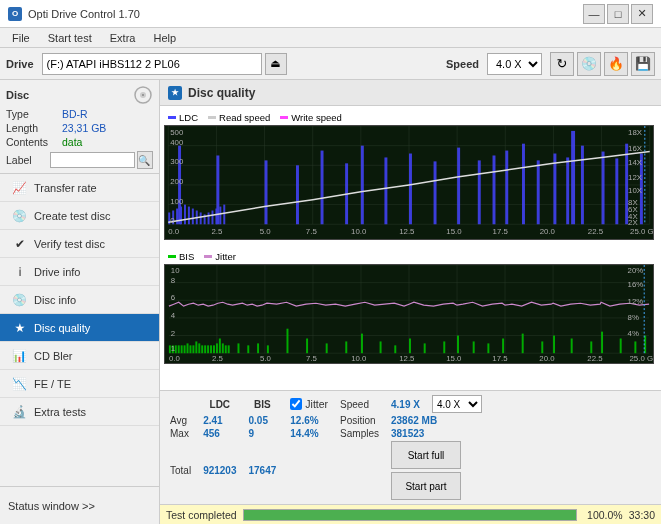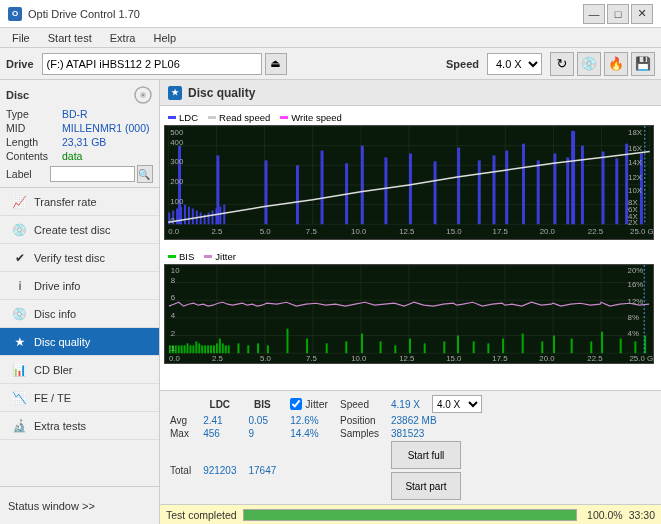--- a/index.html
+++ b/index.html
@@ -66,21 +66,21 @@
     .dq-title { font-size: 12px; font-weight: bold; color: #333; }
 
     
     .charts-container { flex: 1; display: flex; flex-direction: column; padding: 2px; background: white; }
 
     
     .stats-bar { background: #f0f0f0; border-top: 1px solid #ccc; padding: 3px 6px; display: flex; align-items: flex-start; gap: 0; }
     .stats-table { font-size: 10px; }
     .stats-table table { border-collapse: collapse; }
     .stats-table td { padding: 1px 8px 1px 4px; color: #333; }
-    .stats-table td.blue { color: #1a6bb5; font-weight: normal; }
+    .stats-table td.blue { color: #1a6bb5; font-weight: bold; }
     .stats-col-header { font-weight: bold; text-align: center; }
     .jitter-check { display: flex; align-items: center; gap: 3px; font-size: 10.5px; }
     .jitter-check input { width: 12px; height: 12px; }
     .start-btns { display: flex; flex-direction: column; gap: 3px; }
     .start-btn { width: 70px; height: 28px; border: 1px solid #aaa; background: #e4e4e4; font-size: 10px; cursor: pointer; display: flex; align-items: center; justify-content: center; }
     .stats-speed-dropdown { height: 18px; width: 50px; border: 1px solid #aaa; background: white; font-size: 10px; }
 
     
     .progress-bar-area { background: #fef9c3; border-top: 1px solid #ccc; height: 20px; display: flex; align-items: center; padding: 0 6px; gap: 6px; }
     .progress-label { font-size: 10.5px; color: #333; }
@@ -153,24 +153,20 @@
           <svg width="20" height="18" viewBox="0 0 20 18">
               <circle cx="10" cy="9" r="8" fill="none" stroke="#aaa" stroke-width="1.5"></circle>
               <circle cx="10" cy="9" r="3" fill="#ccc"></circle>
               <circle cx="10" cy="9" r="1" fill="#888"></circle>
             </svg>
         </div>
       </div>
       <div class="disc-info-row">
         <span class="disc-info-key">Type</span>
         <span class="disc-info-val">BD-R</span>
-      </div>
-      <div class="disc-info-row">
-        <span class="disc-info-key">MID</span>
-        <span class="disc-info-val">MILLENMR1 (000)</span>
       </div>
       <div class="disc-info-row">
         <span class="disc-info-key">Length</span>
         <span class="disc-info-val">23,31 GB</span>
       </div>
       <div class="disc-info-row">
         <span class="disc-info-key">Contents</span>
         <span class="disc-info-val green">data</span>
       </div>
       <div class="disc-label-row">

